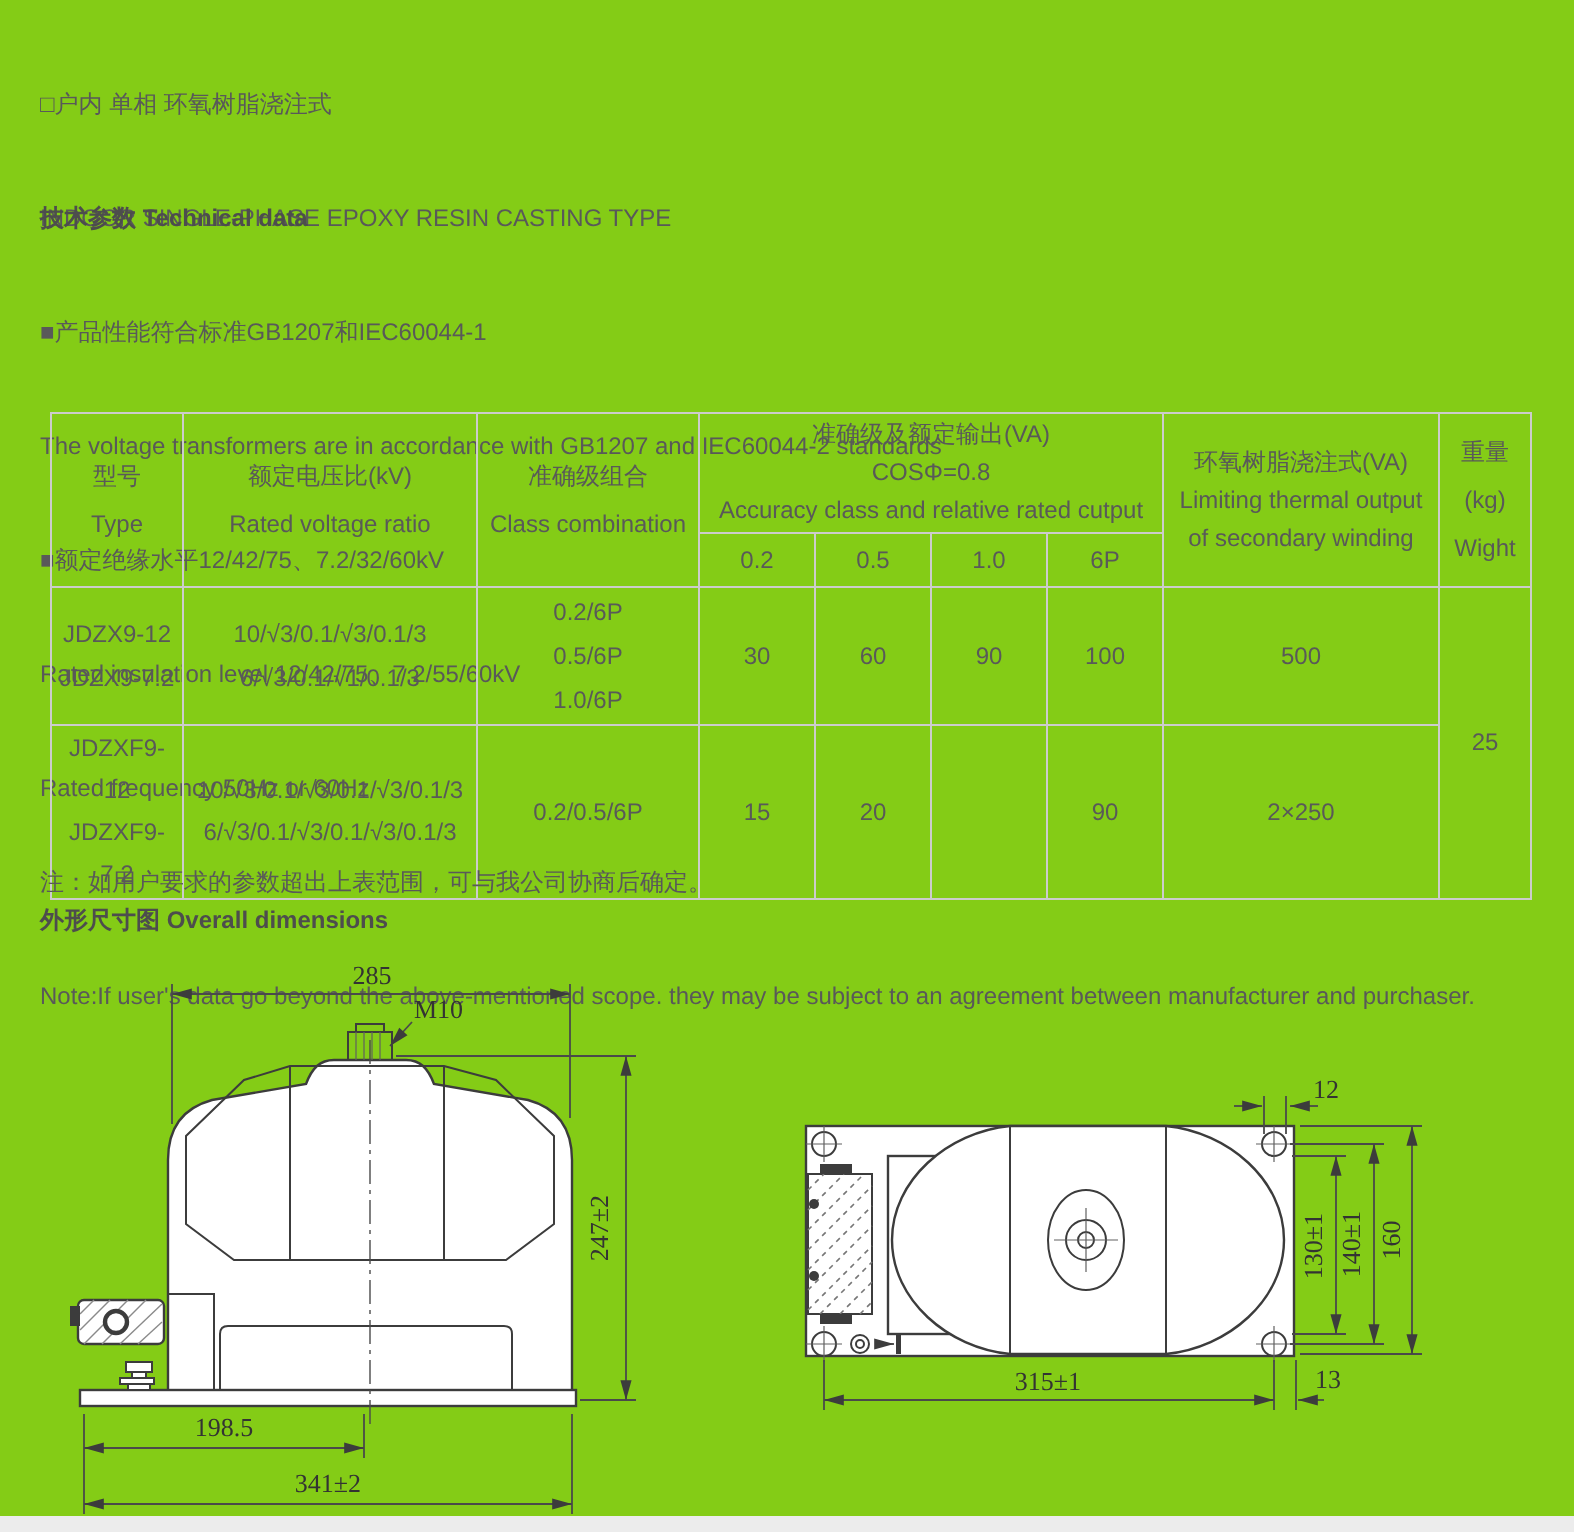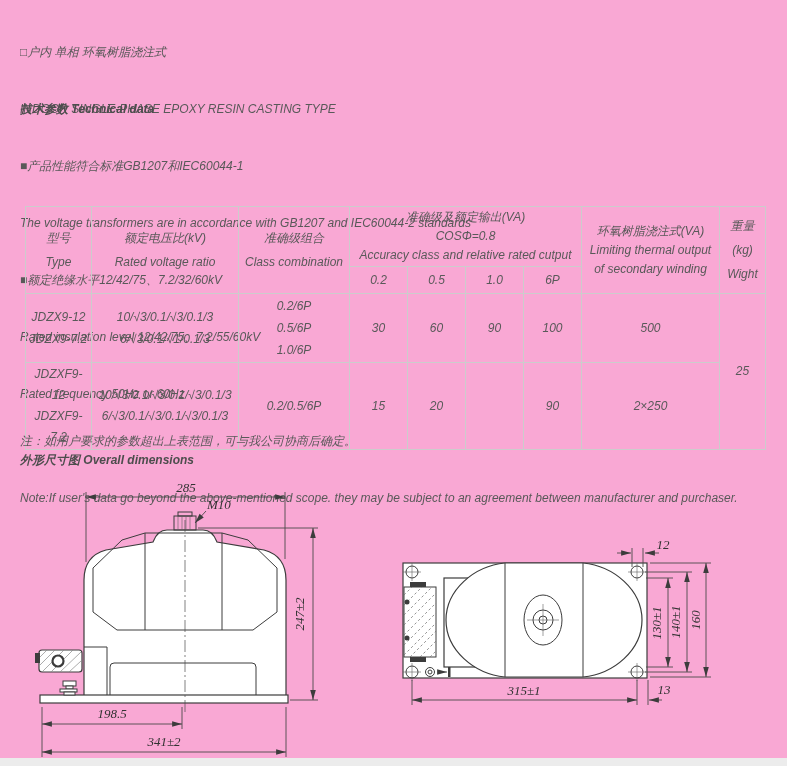--- a/index.html
+++ b/index.html
@@ -1,17 +1,17 @@
 <!DOCTYPE html>
 <html><head>
 <meta charset="utf-8">
 <style>
   html,body{margin:0;padding:0;background:#fff;}
-  #page{position:relative;width:787px;height:766px;background:#f9a8d4;overflow:hidden;
-        font-family:"Liberation Sans",sans-serif;color:#595959;font-style:italic;}
+  #page{position:relative;width:787px;height:766px;background:#84cc16;overflow:hidden;
+        font-family:"Liberation Sans",sans-serif;color:#595959;}
   .txtblock{position:absolute;left:20px;font-size:12px;line-height:19px;white-space:pre;}
   .b{font-weight:bold;color:#4d4d4d;}
   #intro{top:5px;}
   #tech{top:62px;}
   #notes{top:394px;}
   #dimhead{top:451px;font-weight:bold;color:#4d4d4d;}
   table.spec{position:absolute;left:25px;top:206px;border-collapse:collapse;table-layout:fixed;
              font-size:12px;color:#595959;text-align:center;}
   table.spec td{border:1px solid #ccc;padding:1px 2px;vertical-align:middle;line-height:19px;}
   tr.hr1>td.grp{height:56px;}

